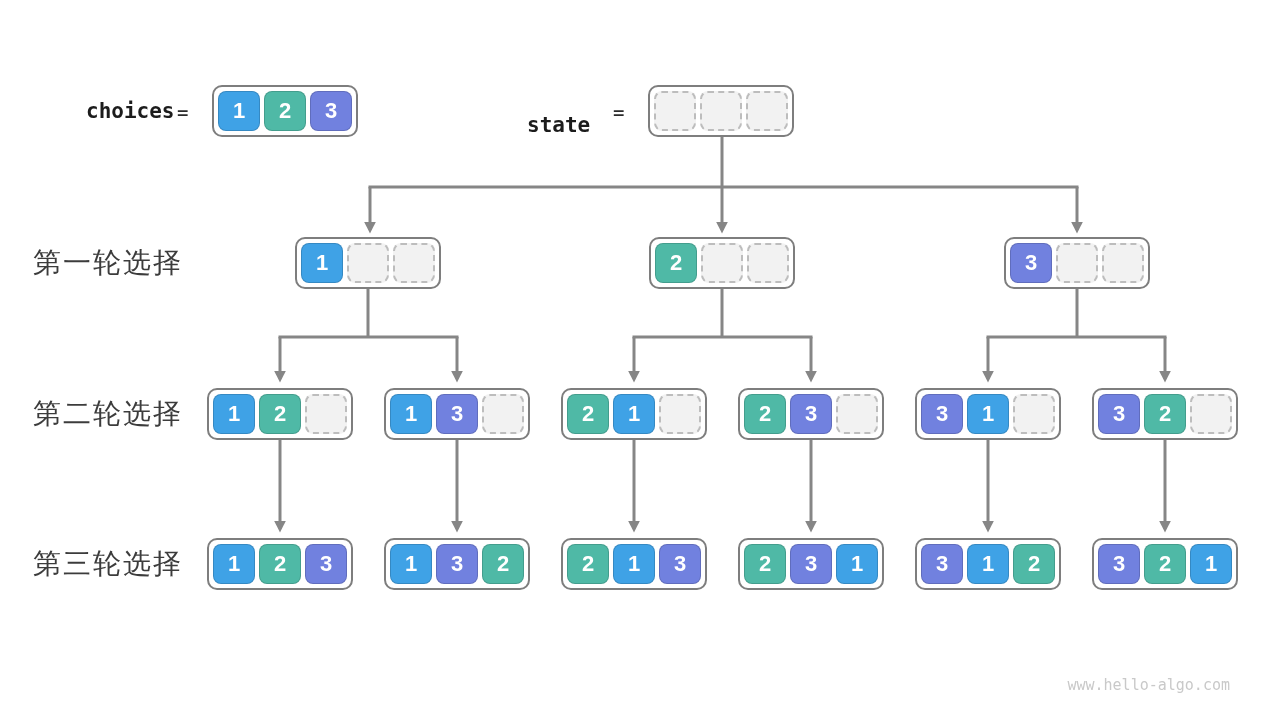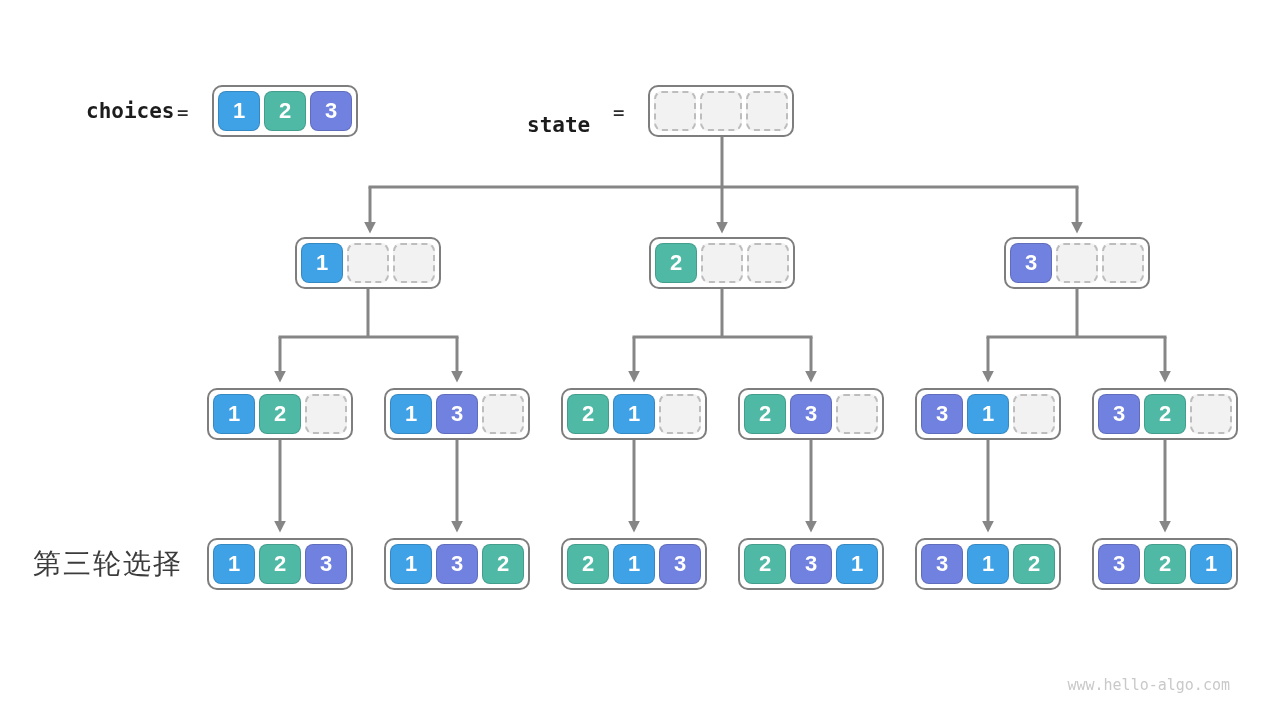--- a/index.html
+++ b/index.html
@@ -84,20 +84,22 @@
   </div>
 
   <span class="code" style="left:527px; top:112px;">state</span>
   <span class="eq" style="left:613px; top:99px;">=</span>
   <div class="node" style="left:648px; top:85px;">
     <div class="cell empty"></div>
     <div class="cell empty"></div>
     <div class="cell empty"></div>
   </div>
 
+  <span class="row-label" style="left:33px; top:245px;">第一轮选择</span>
+  <span class="row-label" style="left:33px; top:396px;">第二轮选择</span>
   <span class="row-label" style="left:33px; top:546px;text-align:center;">第三轮选择</span>
 
   <div class="node" style="left:295px; top:237px;">
     <div class="cell filled" style="background: rgb(63, 162, 230);">1</div>
     <div class="cell empty"></div>
     <div class="cell empty"></div>
   </div>
   <div class="node" style="left:649px; top:237px;">
     <div class="cell filled" style="background: rgb(79, 185, 166);">2</div>
     <div class="cell empty"></div>

